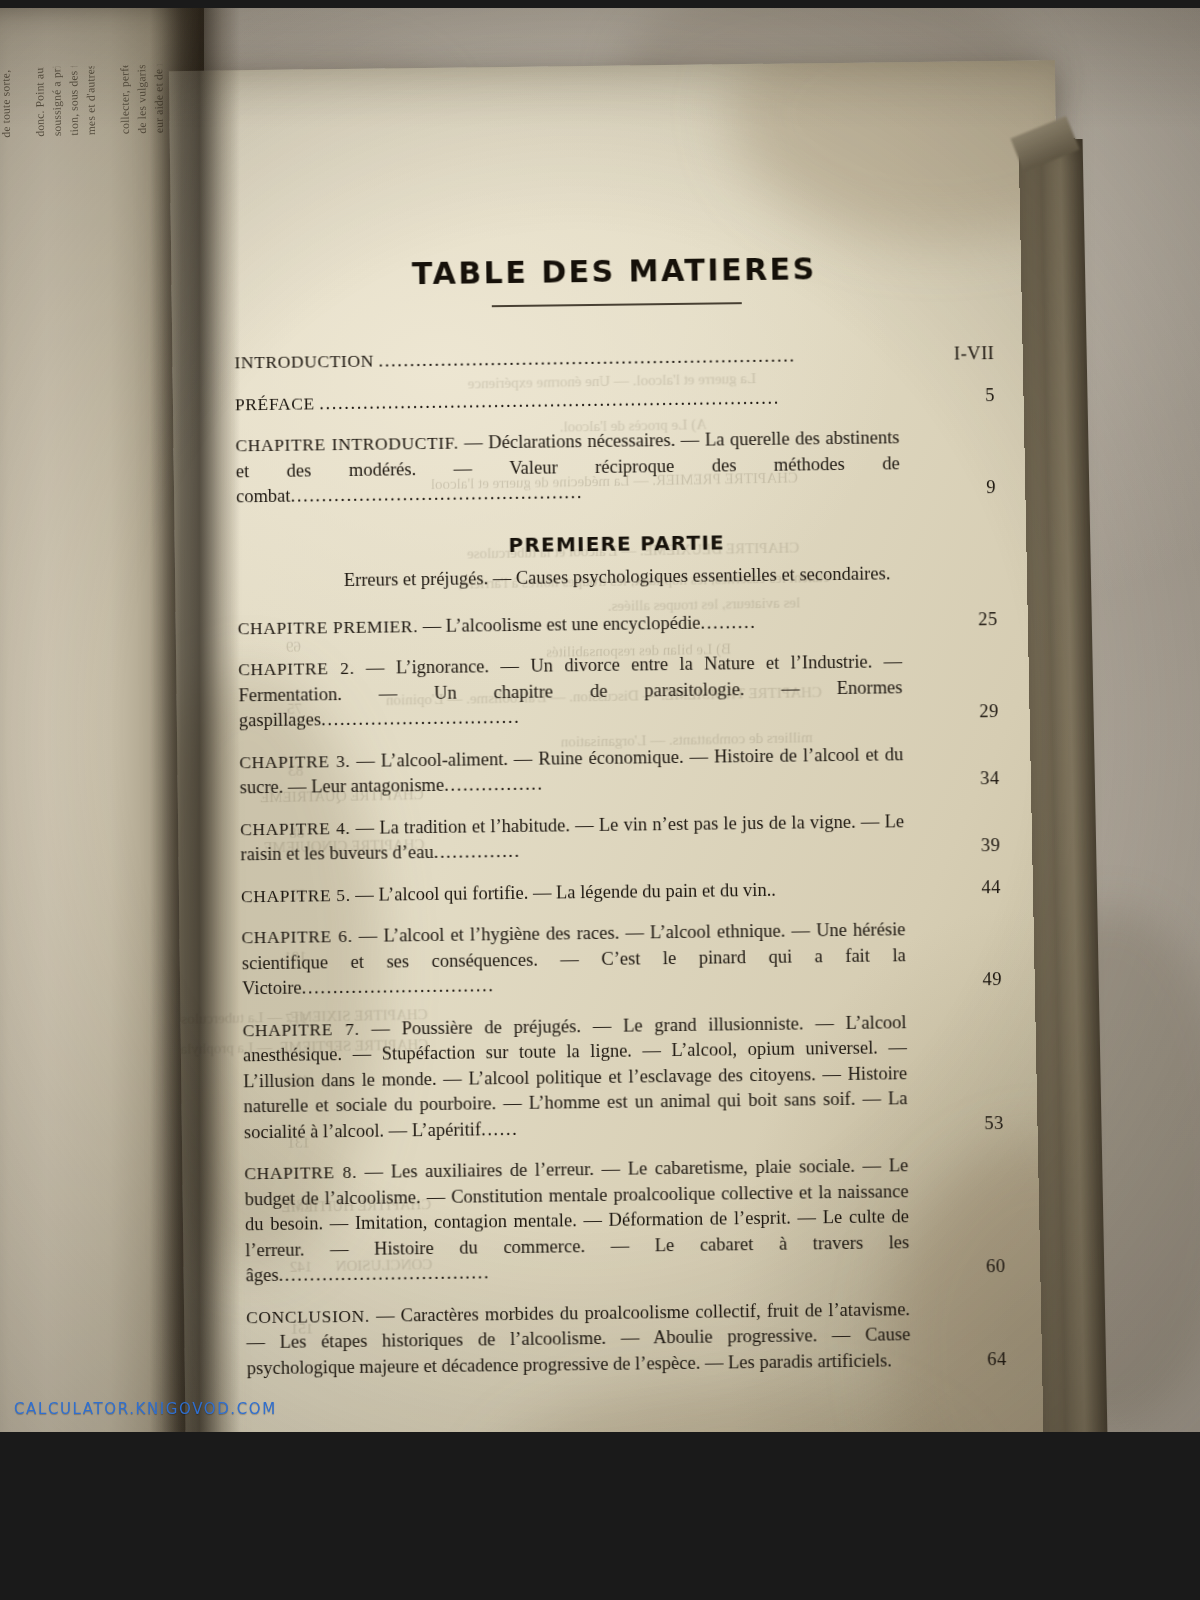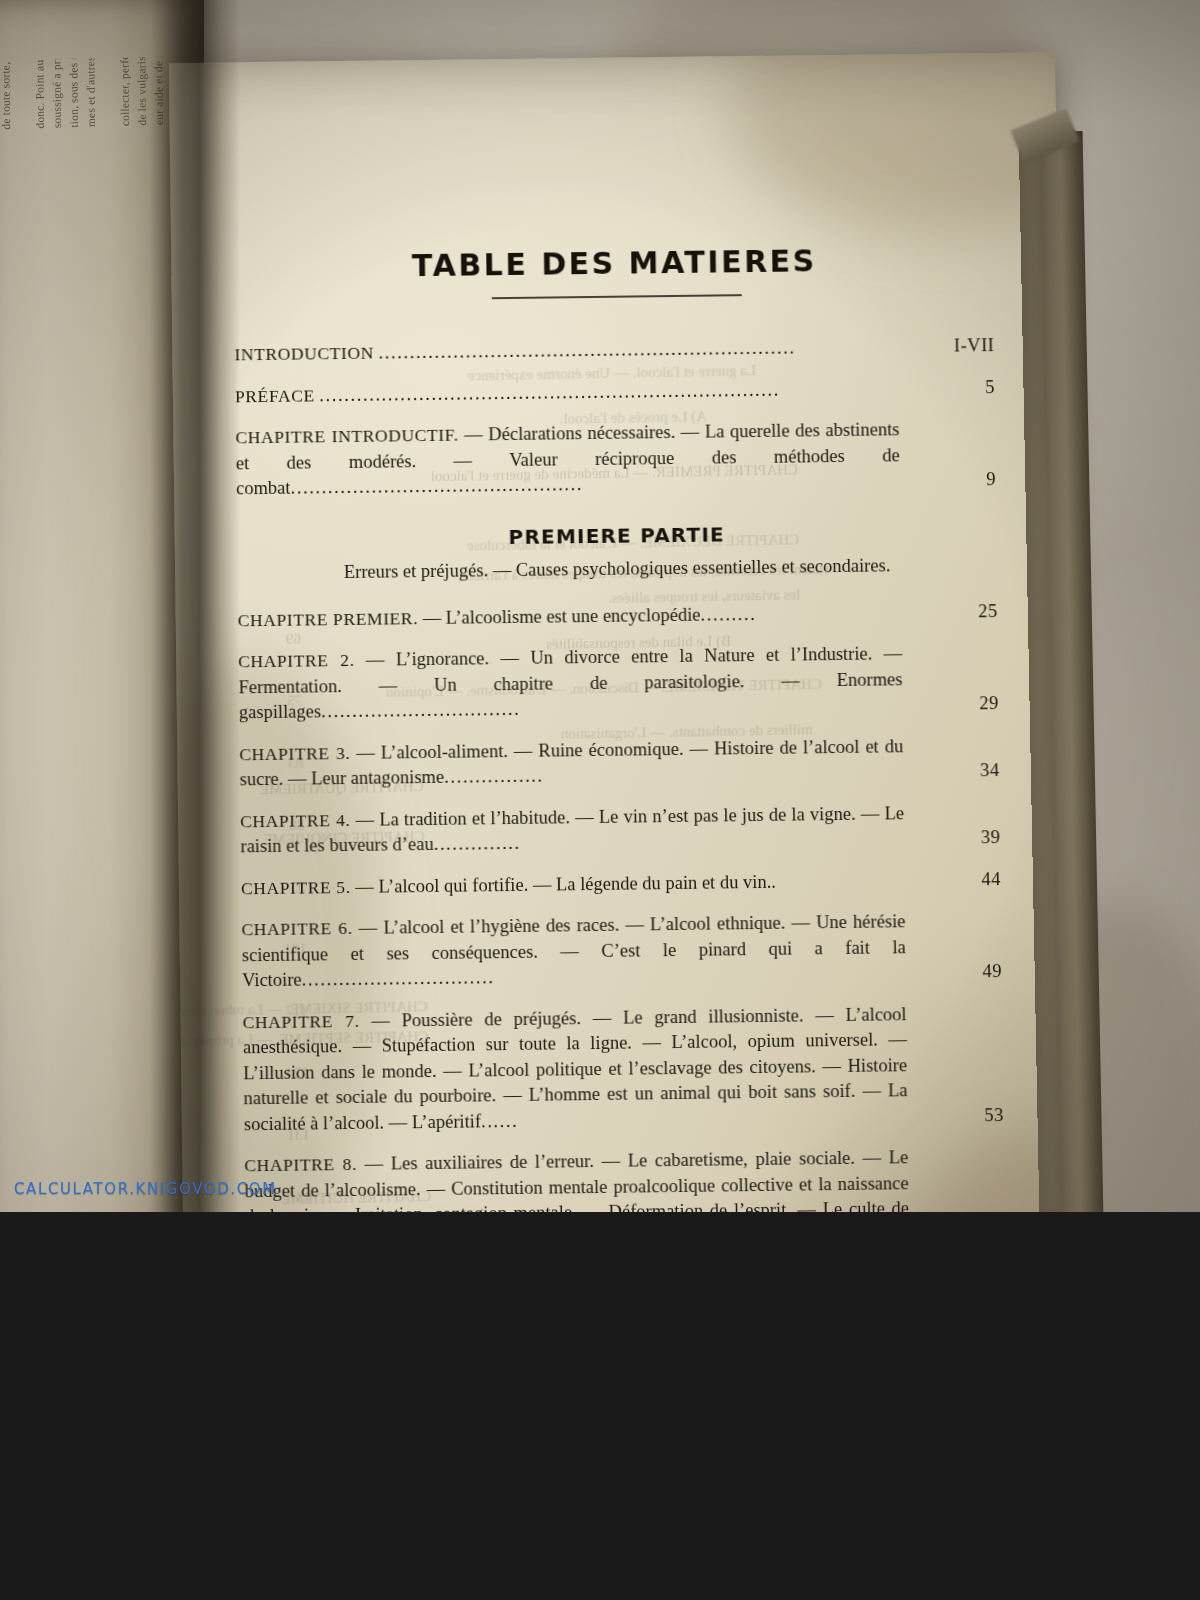--- a/index.html
+++ b/index.html
@@ -10,27 +10,28 @@
   body {
     width: 1200px;
     height: 1600px;
     overflow: hidden;
     font-family: "Liberation Serif", serif;
   }
 
   #scene {
     position: relative;
     width: 1200px;
-    height: 1212px;
+    height: 1424px;
     background: #b9b2a6;
     background-image:
       radial-gradient(ellipse 900px 700px at 70% 10%, #cfc8bb 0%, rgba(207,200,187,0) 70%),
       radial-gradient(ellipse 700px 900px at 10% 80%, #a89f92 0%, rgba(168,159,146,0) 70%),
       linear-gradient(160deg, #c3bcb0 0%, #aaa296 45%, #b5ada0 100%);
     overflow: hidden;
+    margin-top: 8px;
   }
 
   
   .backdrop-stain {
     position: absolute;
     border-radius: 50%;
     filter: blur(22px);
     pointer-events: none;
   }
   .s1 { left: 620px; top: -40px; width: 420px; height: 220px; background: rgba(120,105,88,0.22); }

